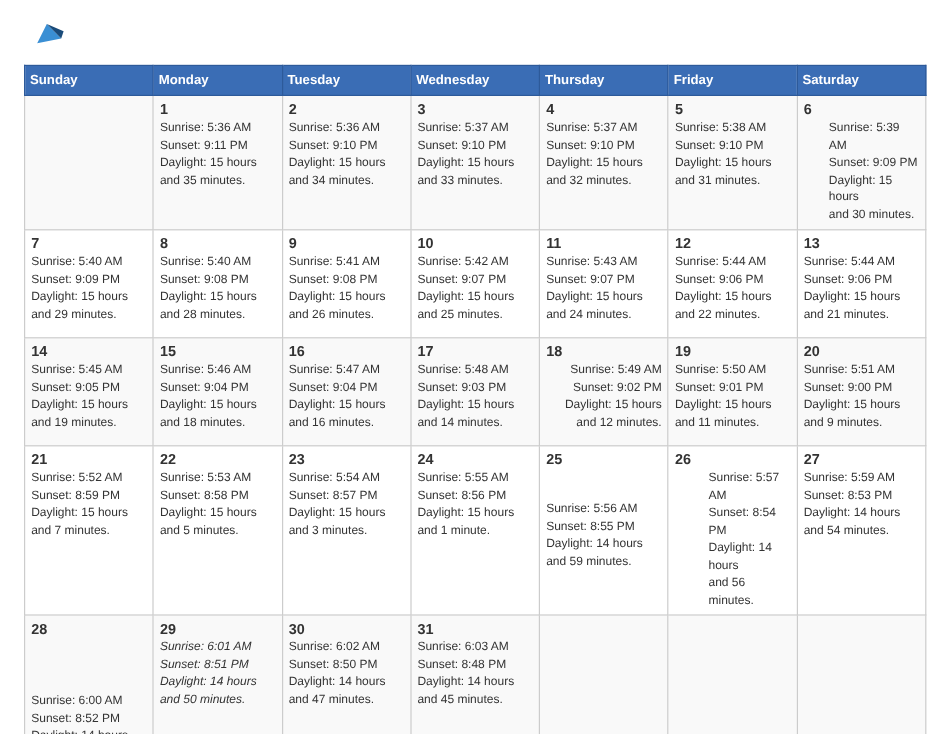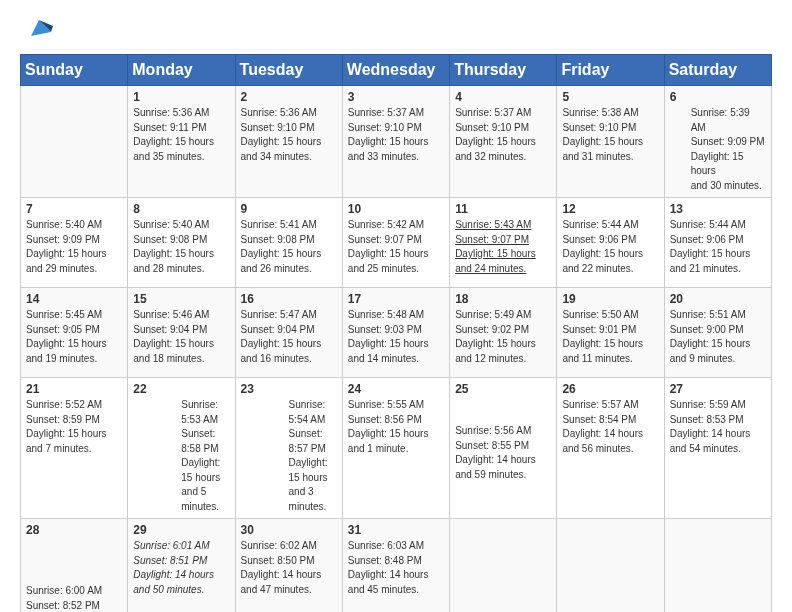--- a/index.html
+++ b/index.html
@@ -33,21 +33,21 @@
       color: #333;
     }
     table {
       width: 100%;
       border-collapse: collapse;
       table-layout: fixed;
     }
     thead th {
       background-color: #3a6db5;
       color: #fff;
-      font-size: 16px;
+      font-size: 11px;
       font-weight: bold;
       padding: 6px 4px;
       text-align: left;
       border: 1px solid #2d5a9a;
     }
     tbody td {
       vertical-align: top;
       border: 1px solid #ccc;
       padding: 4px 5px;
       font-size: 10px;
@@ -175,21 +175,21 @@
         </td>
         <td>
           <span class="day-number">10</span>
           <div class="cell-content" style="white-space: pre-line;">Sunrise: 5:42 AM
 Sunset: 9:07 PM
 Daylight: 15 hours
 and 25 minutes.</div>
         </td>
         <td>
           <span class="day-number">11</span>
-          <div class="cell-content" style="white-space: pre-line; text-decoration: underline;">Sunrise: 5:43 AM
+          <div class="cell-content" style="white-space: pre-line;">Sunrise: 5:43 AM
 Sunset: 9:07 PM
 Daylight: 15 hours
 and 24 minutes.</div>
         </td>
         <td>
           <span class="day-number">12</span>
           <div class="cell-content" style="white-space: pre-line;">Sunrise: 5:44 AM
 Sunset: 9:06 PM
 Daylight: 15 hours
 and 22 minutes.</div>
@@ -226,21 +226,21 @@
         </td>
         <td>
           <span class="day-number">17</span>
           <div class="cell-content" style="white-space: pre-line;">Sunrise: 5:48 AM
 Sunset: 9:03 PM
 Daylight: 15 hours
 and 14 minutes.</div>
         </td>
         <td>
           <span class="day-number">18</span>
-          <div class="cell-content" style="white-space: pre-line;">Sunrise: 5:49 AM
+          <div class="cell-content" style="white-space: pre-line; text-align: right;">Sunrise: 5:49 AM
 Sunset: 9:02 PM
 Daylight: 15 hours
 and 12 minutes.</div>
         </td>
         <td>
           <span class="day-number">19</span>
           <div class="cell-content" style="white-space: pre-line;">Sunrise: 5:50 AM
 Sunset: 9:01 PM
 Daylight: 15 hours
 and 11 minutes.</div>
@@ -256,49 +256,49 @@
       <tr>
         <td>
           <span class="day-number">21</span>
           <div class="cell-content" style="white-space: pre-line;">Sunrise: 5:52 AM
 Sunset: 8:59 PM
 Daylight: 15 hours
 and 7 minutes.</div>
         </td>
         <td>
           <span class="day-number">22</span>
-          <div class="cell-content" style="white-space: pre-line; margin-left: 48px;">Sunrise: 5:53 AM
+          <div class="cell-content" style="white-space: pre-line;">Sunrise: 5:53 AM
 Sunset: 8:58 PM
 Daylight: 15 hours
 and 5 minutes.</div>
         </td>
         <td>
           <span class="day-number">23</span>
-          <div class="cell-content" style="white-space: pre-line; margin-left: 48px;">Sunrise: 5:54 AM
+          <div class="cell-content" style="white-space: pre-line;">Sunrise: 5:54 AM
 Sunset: 8:57 PM
 Daylight: 15 hours
 and 3 minutes.</div>
         </td>
         <td>
           <span class="day-number">24</span>
           <div class="cell-content" style="white-space: pre-line;">Sunrise: 5:55 AM
 Sunset: 8:56 PM
 Daylight: 15 hours
 and 1 minute.</div>
         </td>
         <td>
           <span class="day-number">25</span>
           <div class="cell-content" style="white-space: pre-line; margin-top: 28px;">Sunrise: 5:56 AM
 Sunset: 8:55 PM
 Daylight: 14 hours
 and 59 minutes.</div>
         </td>
         <td>
           <span class="day-number">26</span>
-          <div class="cell-content" style="white-space: pre-line;">Sunrise: 5:57 AM
+          <div class="cell-content" style="white-space: pre-line; margin-left: 28px;">Sunrise: 5:57 AM
 Sunset: 8:54 PM
 Daylight: 14 hours
 and 56 minutes.</div>
         </td>
         <td>
           <span class="day-number">27</span>
           <div class="cell-content" style="white-space: pre-line;">Sunrise: 5:59 AM
 Sunset: 8:53 PM
 Daylight: 14 hours
 and 54 minutes.</div>

